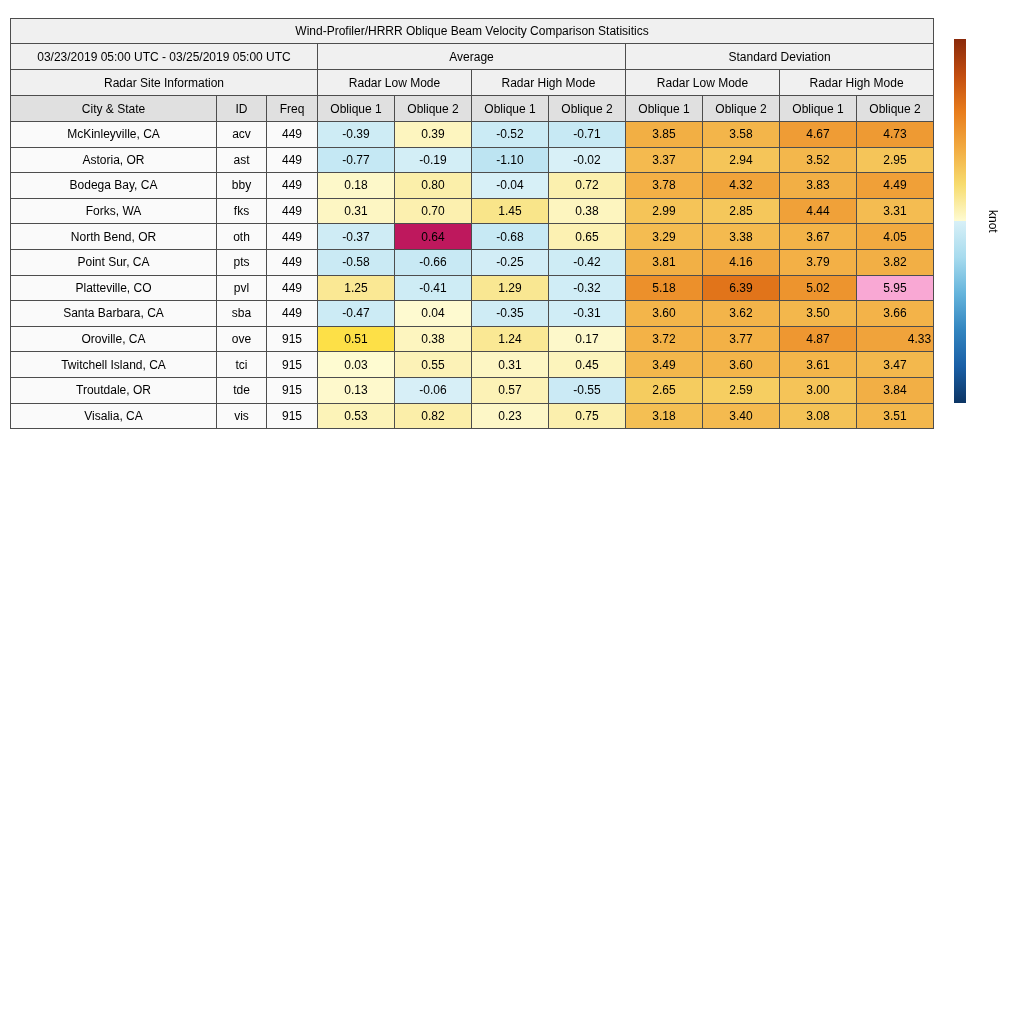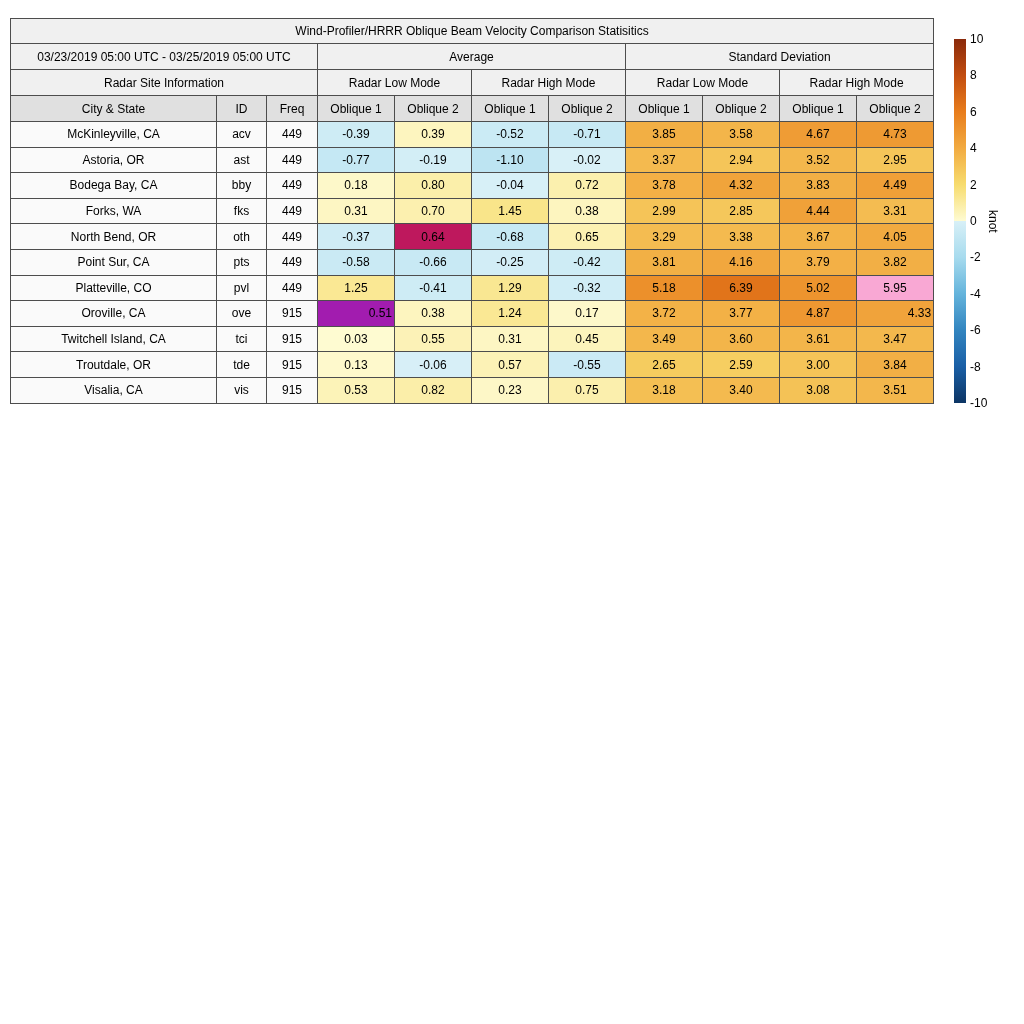--- a/index.html
+++ b/index.html
@@ -178,24 +178,37 @@
           <td class="value-cell" style="background: rgb(250, 232, 148);">1.25</td>
           <td class="value-cell" style="background: rgb(206, 236, 245);">-0.41</td>
           <td class="value-cell" style="background: rgb(249, 231, 146);">1.29</td>
           <td class="value-cell" style="background: rgb(208, 237, 246);">-0.32</td>
           <td class="value-cell" style="background: rgb(236, 144, 43);">5.18</td>
           <td class="value-cell" style="background: rgb(225, 116, 26);">6.39</td>
           <td class="value-cell" style="background: rgb(237, 148, 46);">5.02</td>
           <td class="value-cell" style="background: #f9a8d4;">5.95</td>
         </tr>
         <tr>
+          <td class="label-cell">Santa Barbara, CA</td>
+          <td class="label-cell">sba</td>
+          <td class="label-cell">449</td>
+          <td class="value-cell" style="background: rgb(204, 235, 245);">-0.47</td>
+          <td class="value-cell" style="background: rgb(254, 250, 208);">0.04</td>
+          <td class="value-cell" style="background: rgb(207, 236, 245);">-0.35</td>
+          <td class="value-cell" style="background: rgb(208, 237, 246);">-0.31</td>
+          <td class="value-cell" style="background: rgb(243, 181, 74);">3.60</td>
+          <td class="value-cell" style="background: rgb(243, 180, 74);">3.62</td>
+          <td class="value-cell" style="background: rgb(243, 183, 76);">3.50</td>
+          <td class="value-cell" style="background: rgb(243, 179, 73);">3.66</td>
+        </tr>
+        <tr>
           <td class="label-cell">Oroville, CA</td>
           <td class="label-cell">ove</td>
           <td class="label-cell">915</td>
-          <td class="value-cell" style="background: #a21caf; text-align: right;">0.51</td>
+          <td class="value-cell" style="background: #fde047;">0.51</td>
           <td class="value-cell" style="background: rgb(253, 245, 191);">0.38</td>
           <td class="value-cell" style="background: rgb(250, 232, 148);">1.24</td>
           <td class="value-cell" style="background: rgb(253, 248, 202);">0.17</td>
           <td class="value-cell" style="background: rgb(243, 178, 71);">3.72</td>
           <td class="value-cell" style="background: rgb(243, 177, 70);">3.77</td>
           <td class="value-cell" style="background: rgb(238, 151, 49);">4.87</td>
           <td class="value-cell" style="background: rgb(240, 163, 59); text-align: right;">4.33</td>
         </tr>
         <tr>
           <td class="label-cell">Twitchell Island, CA</td>
@@ -233,28 +246,15 @@
           <td class="value-cell" style="background: rgb(251, 239, 173);">0.75</td>
           <td class="value-cell" style="background: rgb(244, 191, 83);">3.18</td>
           <td class="value-cell" style="background: rgb(244, 186, 79);">3.40</td>
           <td class="value-cell" style="background: rgb(244, 194, 86);">3.08</td>
           <td class="value-cell" style="background: rgb(243, 183, 76);">3.51</td>
         </tr>
       </tbody>
   </table>
 
   <div class="colorbar" style="background: linear-gradient(rgb(138, 42, 11) 0%, rgb(194, 77, 16) 10%, rgb(232, 125, 28) 20%, rgb(242, 171, 65) 30%, rgb(247, 220, 110) 40%, rgb(254, 251, 210) 50%, rgb(216, 240, 247) 50.001%, rgb(167, 219, 238) 60%, rgb(100, 180, 220) 70%, rgb(50, 133, 192) 80%, rgb(26, 95, 166) 90%, rgb(12, 53, 100) 100%);"></div>
-  <div class="cb-ticks">
-      <div class="cb-tick" style="top: 0%;">10</div>
-      <div class="cb-tick" style="top: 10%;">8</div>
-      <div class="cb-tick" style="top: 20%;">6</div>
-      <div class="cb-tick" style="top: 30%;">4</div>
-      <div class="cb-tick" style="top: 40%;">2</div>
-      <div class="cb-tick" style="top: 50%;">0</div>
-      <div class="cb-tick" style="top: 60%;">-2</div>
-      <div class="cb-tick" style="top: 70%;">-4</div>
-      <div class="cb-tick" style="top: 80%;">-6</div>
-      <div class="cb-tick" style="top: 90%;">-8</div>
-      <div class="cb-tick" style="top: 100%;">-10</div>
-    </div>
   <div class="cb-unit">knot</div>
 
 </div>
 
 </body></html>

